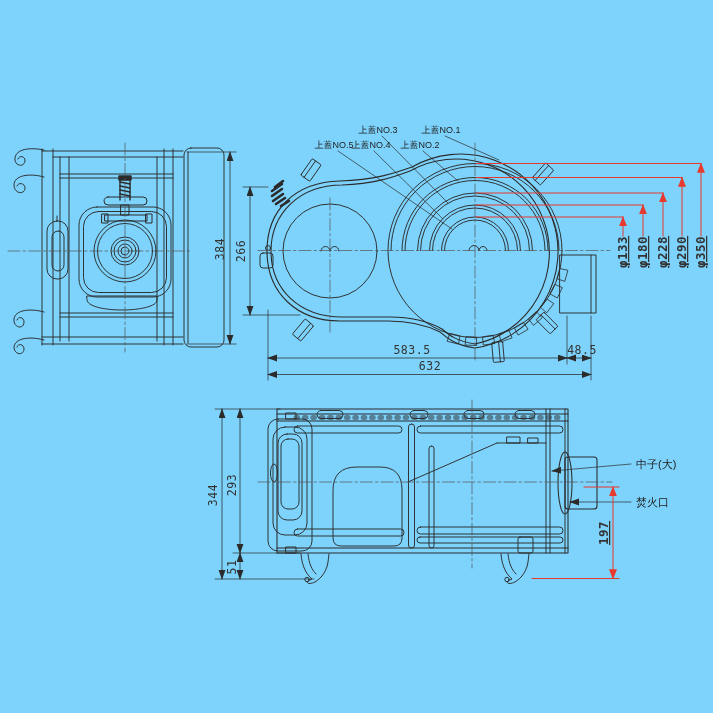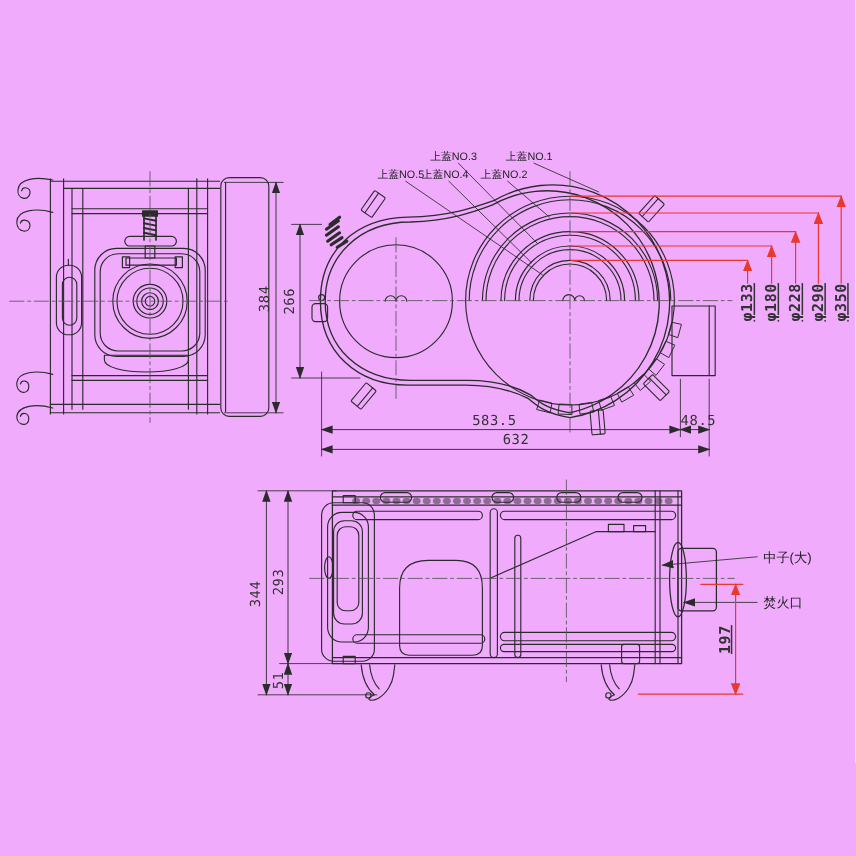--- a/index.html
+++ b/index.html
@@ -1,16 +1,16 @@
 <!DOCTYPE html>
 <html><head>
 <meta charset="utf-8">
 <style>
   html,body{margin:0;padding:0;background:#fff;}
-  .canvas{position:relative;width:713px;height:713px;background:#f0abfc;overflow:hidden;
+  .canvas{position:relative;width:713px;height:713px;background:#7dd3fc;overflow:hidden;
           font-family:"DejaVu Sans Mono", monospace;}
   svg{position:absolute;left:0;top:0;}
   text{stroke:none;fill:#333;font-family:"DejaVu Sans Mono", monospace;}
   .dim{font-size:11.5px;letter-spacing:.5px;}
   .jp{font-family:"Liberation Sans", sans-serif;font-size:9px;fill:#222;}
   .callout{font-family:"Liberation Sans", sans-serif;font-size:11px;fill:#222;}
   .redlab{font-size:12.5px;font-weight:bold;text-decoration:underline;letter-spacing:.5px;}
   .thin{stroke-width:.7;}
   .cl{stroke:#555;stroke-width:.7;stroke-dasharray:12 3 2.5 3;}
   .hair{stroke-width:.75;}

